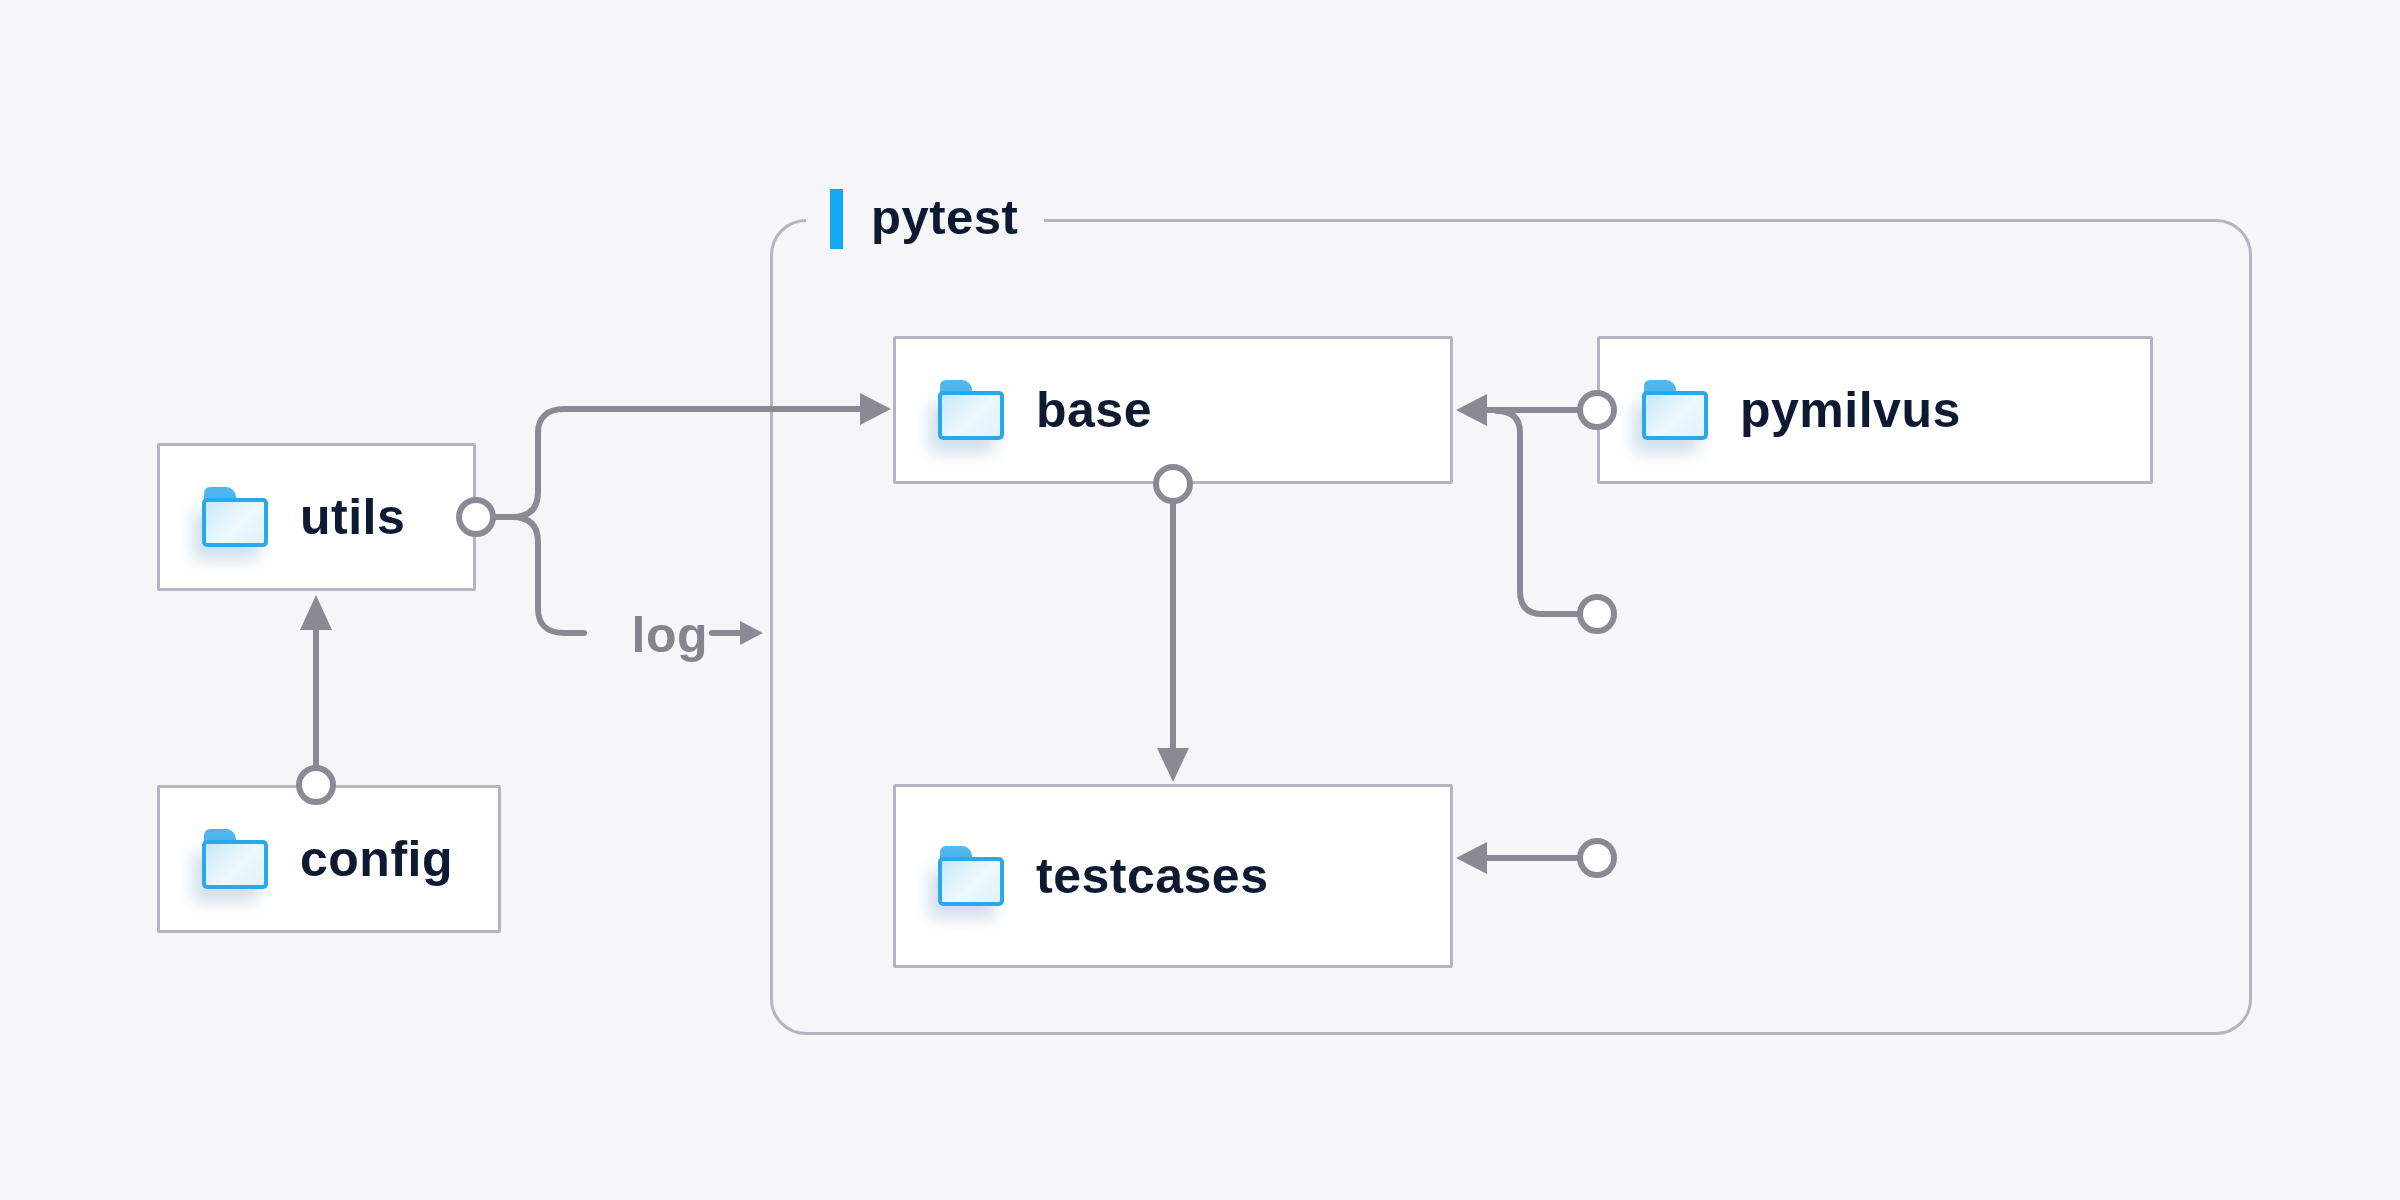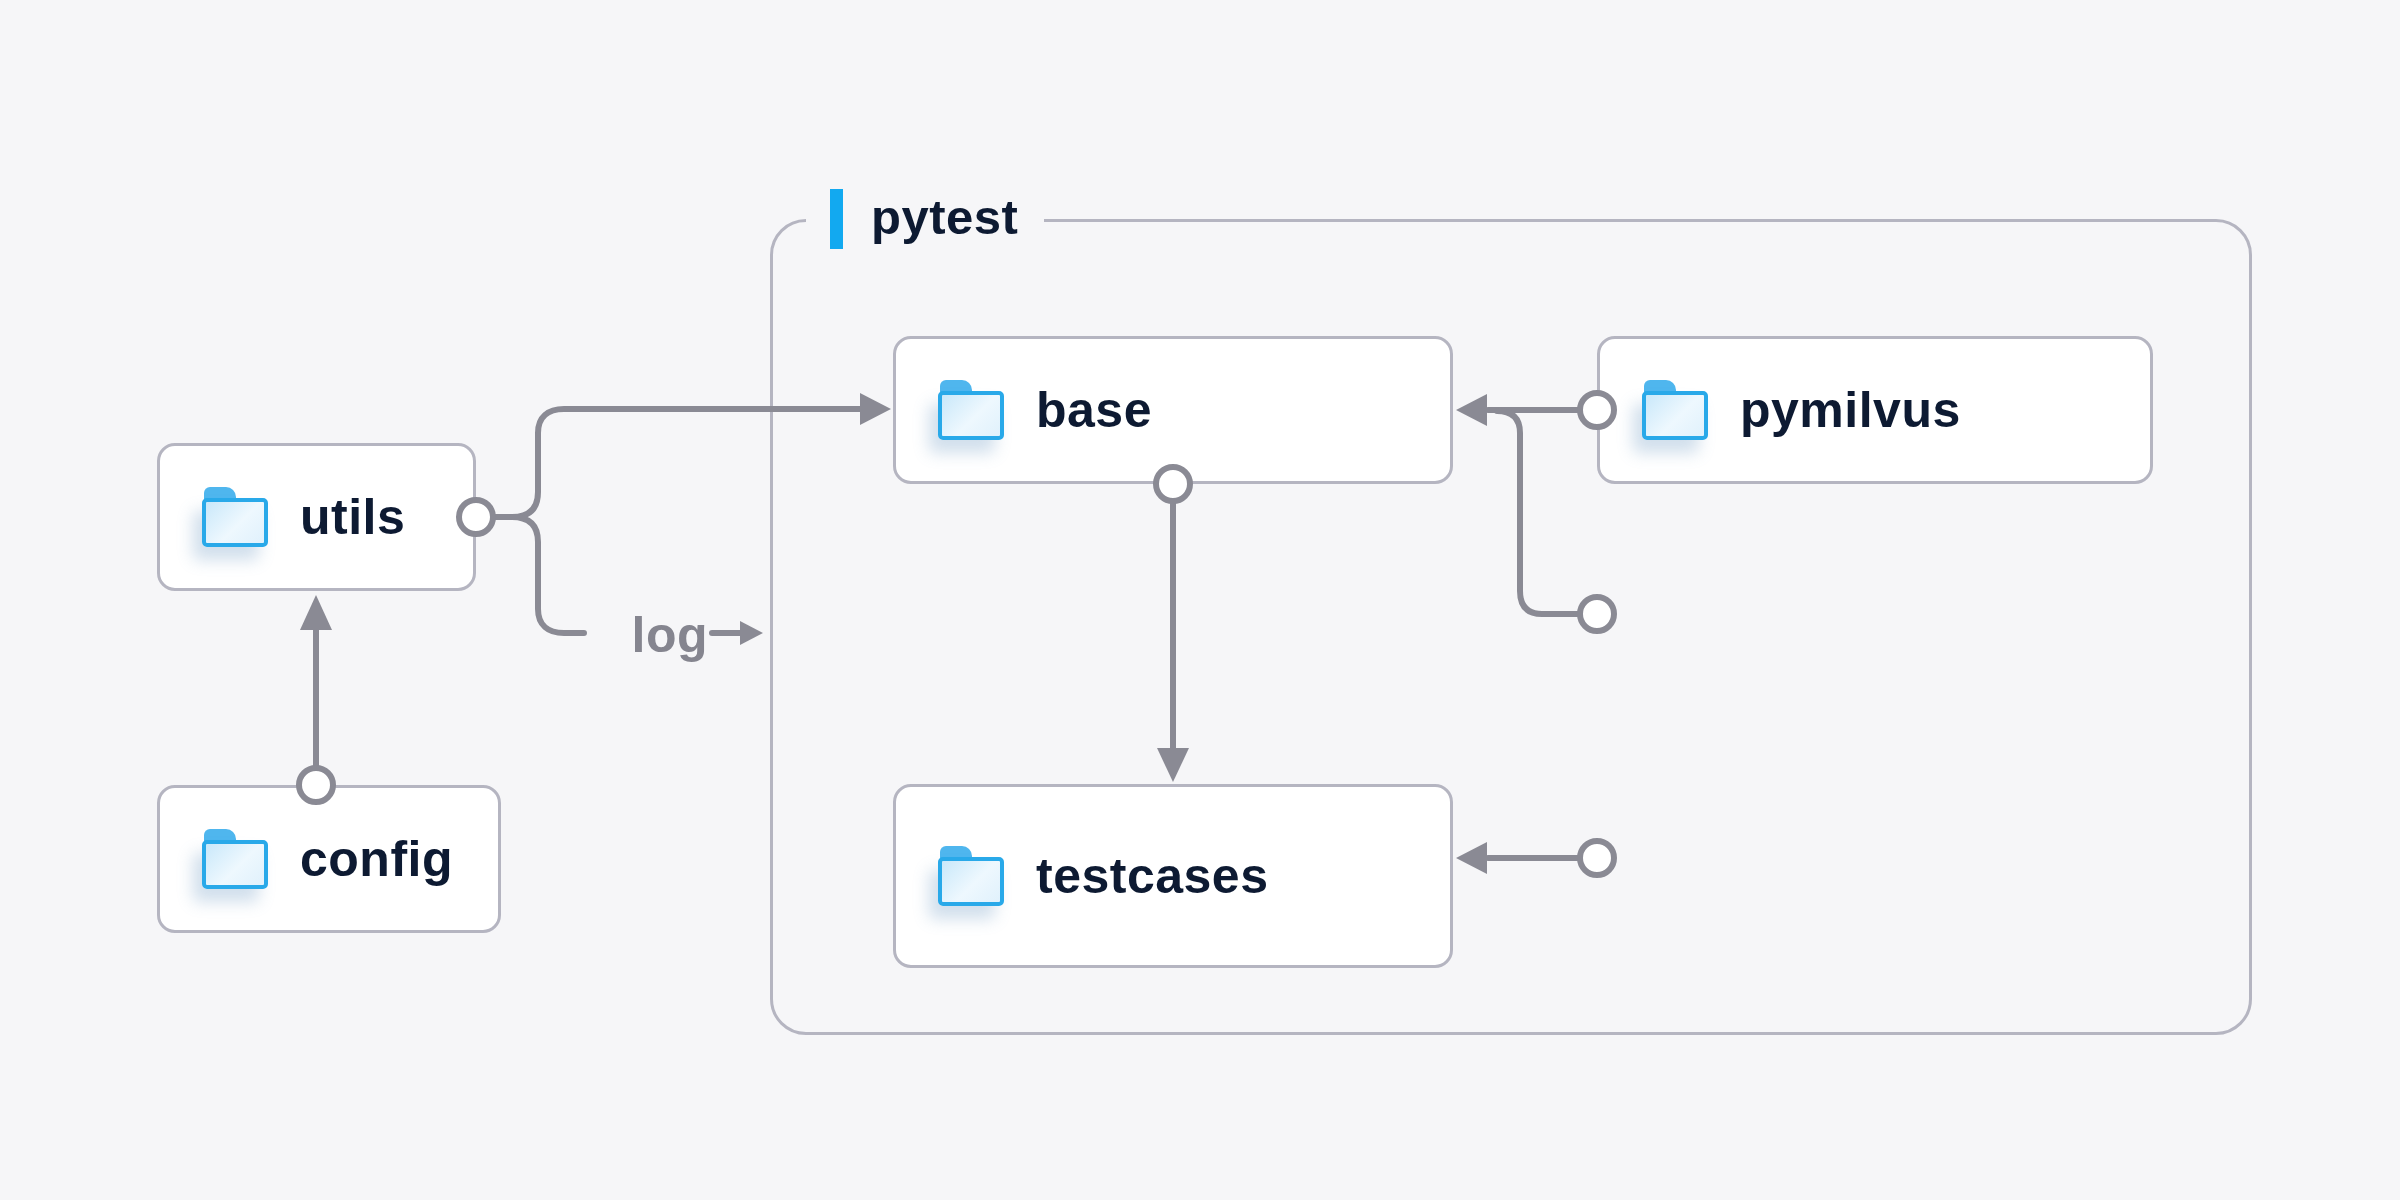--- a/index.html
+++ b/index.html
@@ -13,21 +13,21 @@
     border:3px solid #b5b5c1;border-radius:36px;background:transparent;z-index:1;
   }
   .cluster-label{
     position:absolute;left:806px;top:189px;height:60px;z-index:4;
     display:flex;background:#f6f6f8;padding:0 26px 0 24px;
   }
   .cluster-label .bar{width:13px;height:60px;background:#12a9f0;margin-right:28px;}
   .cluster-label .ctext{font-size:49px;font-weight:700;color:#0d1a32;letter-spacing:.5px;}
   
   .node{
-    position:absolute;z-index:2;background:#ffffff;border:3px solid #b5b5c1;border-radius:18px;
+    position:absolute;z-index:2;background:#ffffff;border:3px solid #b5b5c1;border-radius:2px;
     display:flex;align-items:center;padding-left:42px;box-sizing:border-box;gap:32px;
   }
   .nlabel{font-size:50px;font-weight:700;color:#0d1a32;letter-spacing:.5px;}
   .folder{position:relative;width:66px;height:60px;flex:0 0 auto;}
   .folder .tab{
     position:absolute;left:2px;top:0;width:32px;height:20px;background:#4fb6ee;
     border-radius:6px 10px 0 0;
   }
   .folder .fbody{
     position:absolute;left:0;top:11px;width:58px;height:41px;

